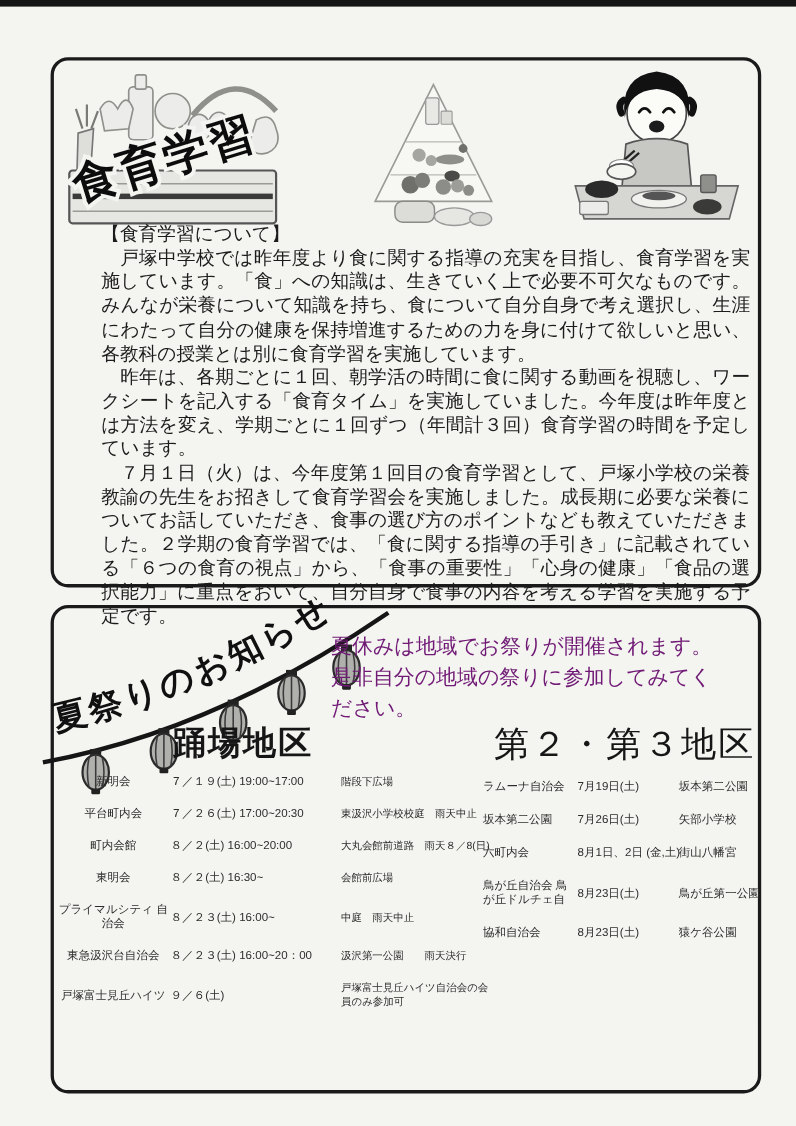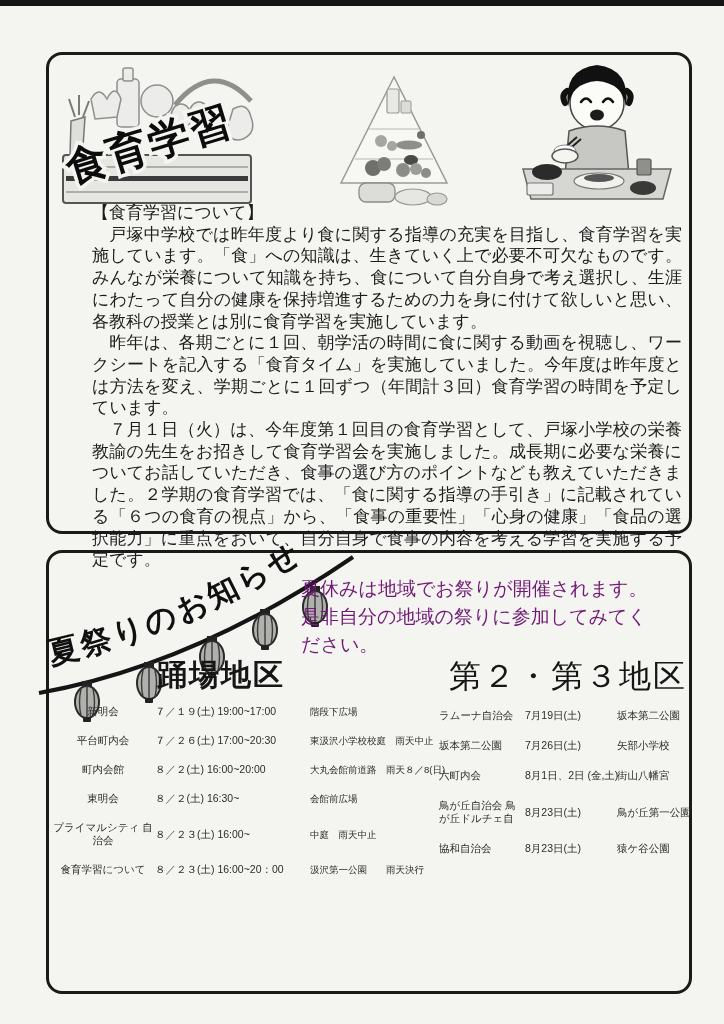--- a/index.html
+++ b/index.html
@@ -196,23 +196,28 @@
         <div class="c-name">東明会</div>
         <div class="c-date">８／２(土) 16:30~</div>
         <div class="c-place">会館前広場</div>
       </div>
       <div class="trow">
         <div class="c-name">プライマルシティ 自治会</div>
         <div class="c-date">８／２３(土) 16:00~</div>
         <div class="c-place">中庭　雨天中止</div>
       </div>
       <div class="trow">
-        <div class="c-name">食育学習について</div>
+        <div class="c-name">東急汲沢台自治会</div>
         <div class="c-date">８／２３(土) 16:00~20：00</div>
         <div class="c-place">汲沢第一公園　　雨天決行</div>
+      </div>
+      <div class="trow">
+        <div class="c-name">戸塚富士見丘ハイツ</div>
+        <div class="c-date">９／６(土)</div>
+        <div class="c-place">戸塚富士見丘ハイツ自治会の会員のみ参加可</div>
       </div>
     </div>
 
     <div class="table right-table">
       <div class="trow">
         <div class="c-name">ラムーナ自治会</div>
         <div class="c-date">7月19日(土)</div>
         <div class="c-place">坂本第二公園</div>
       </div>
       <div class="trow">

